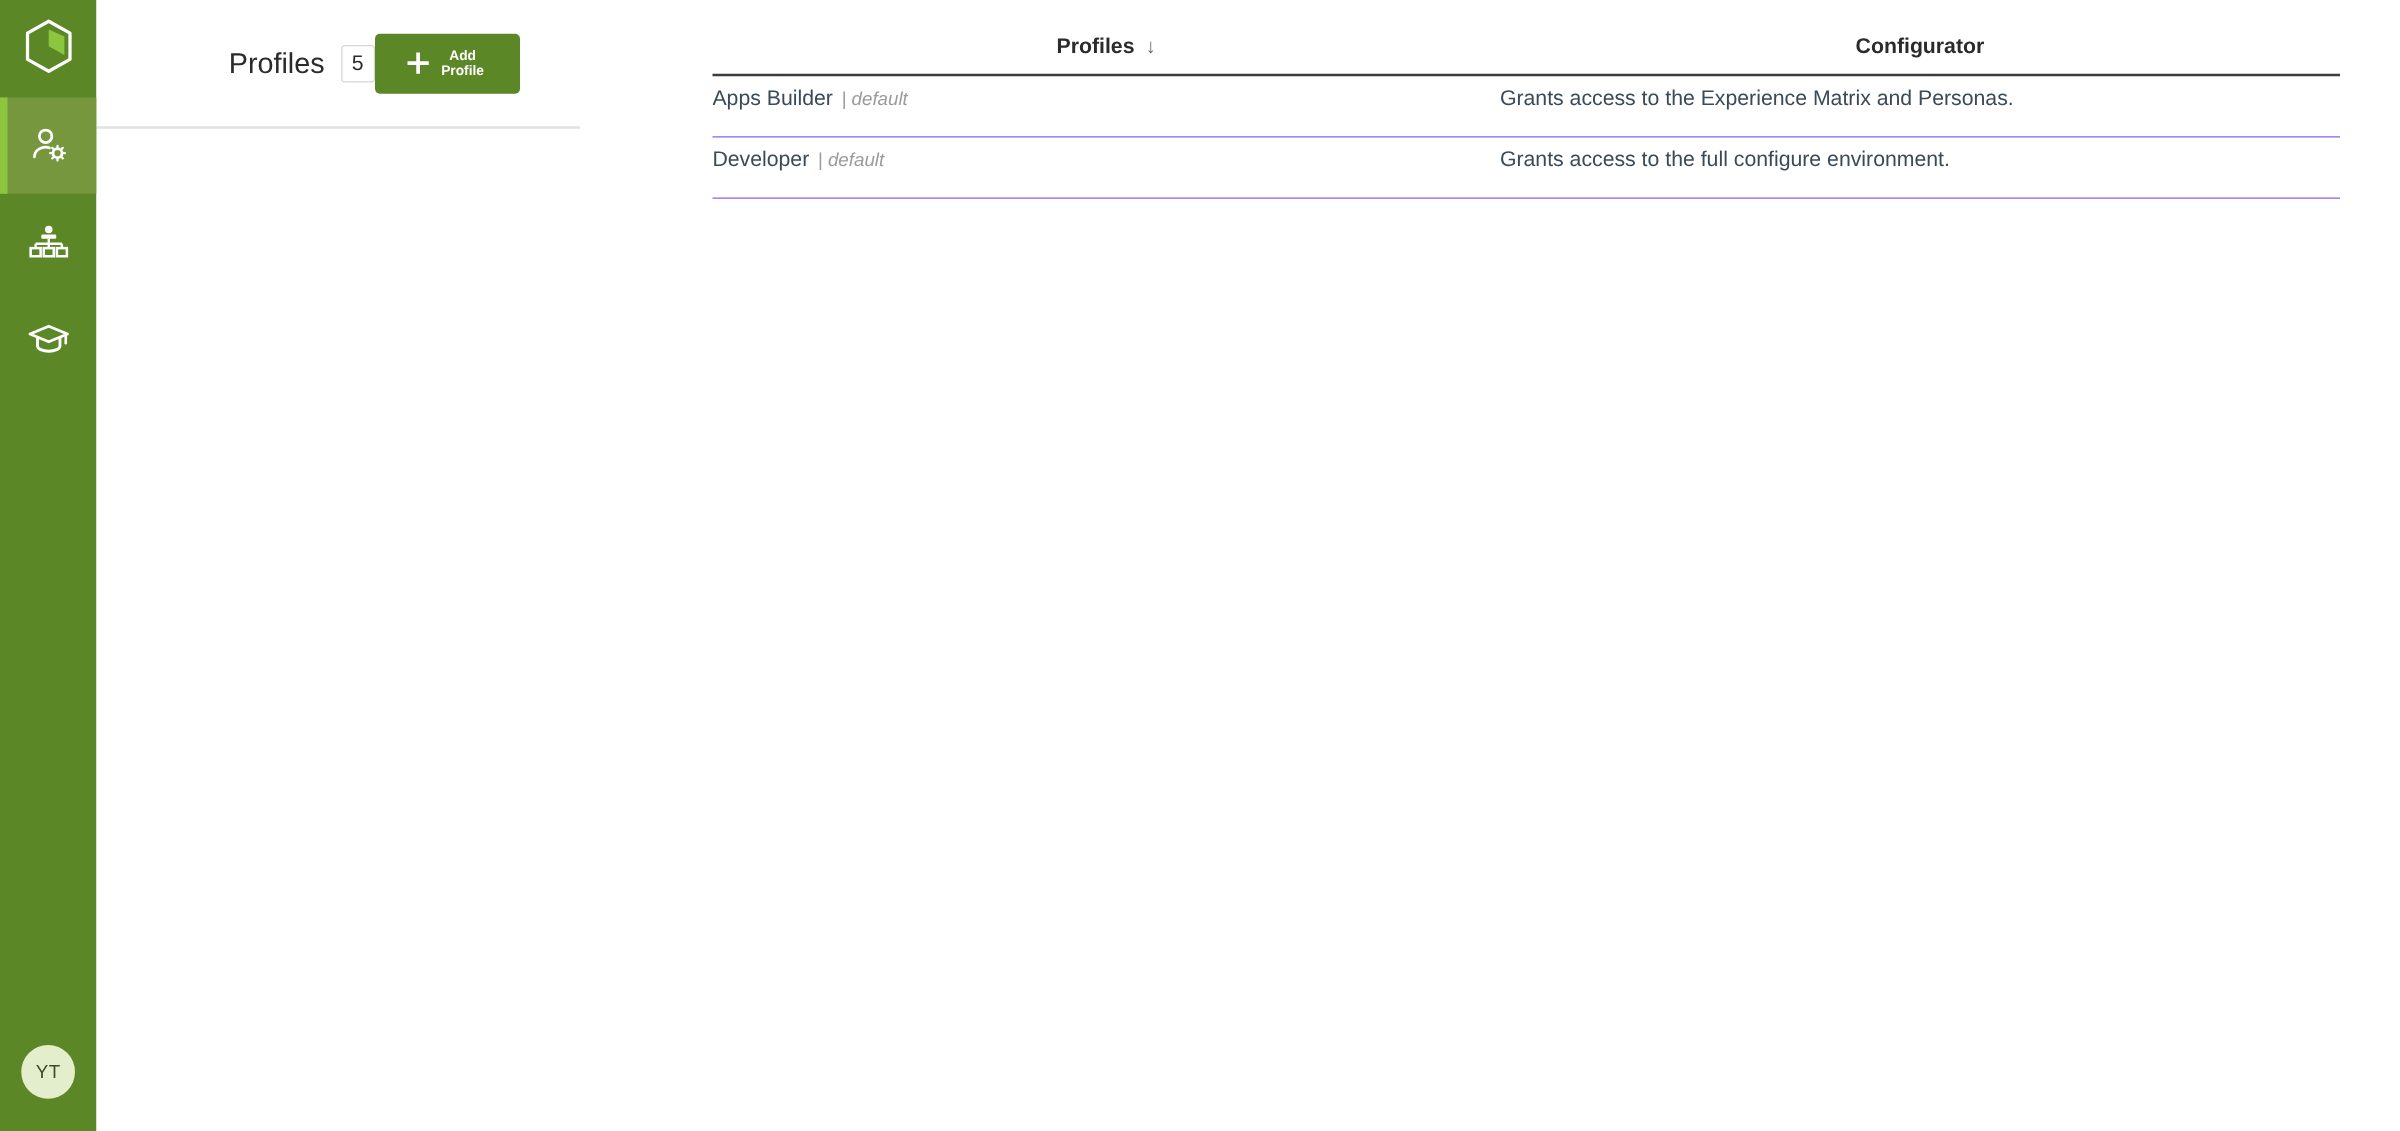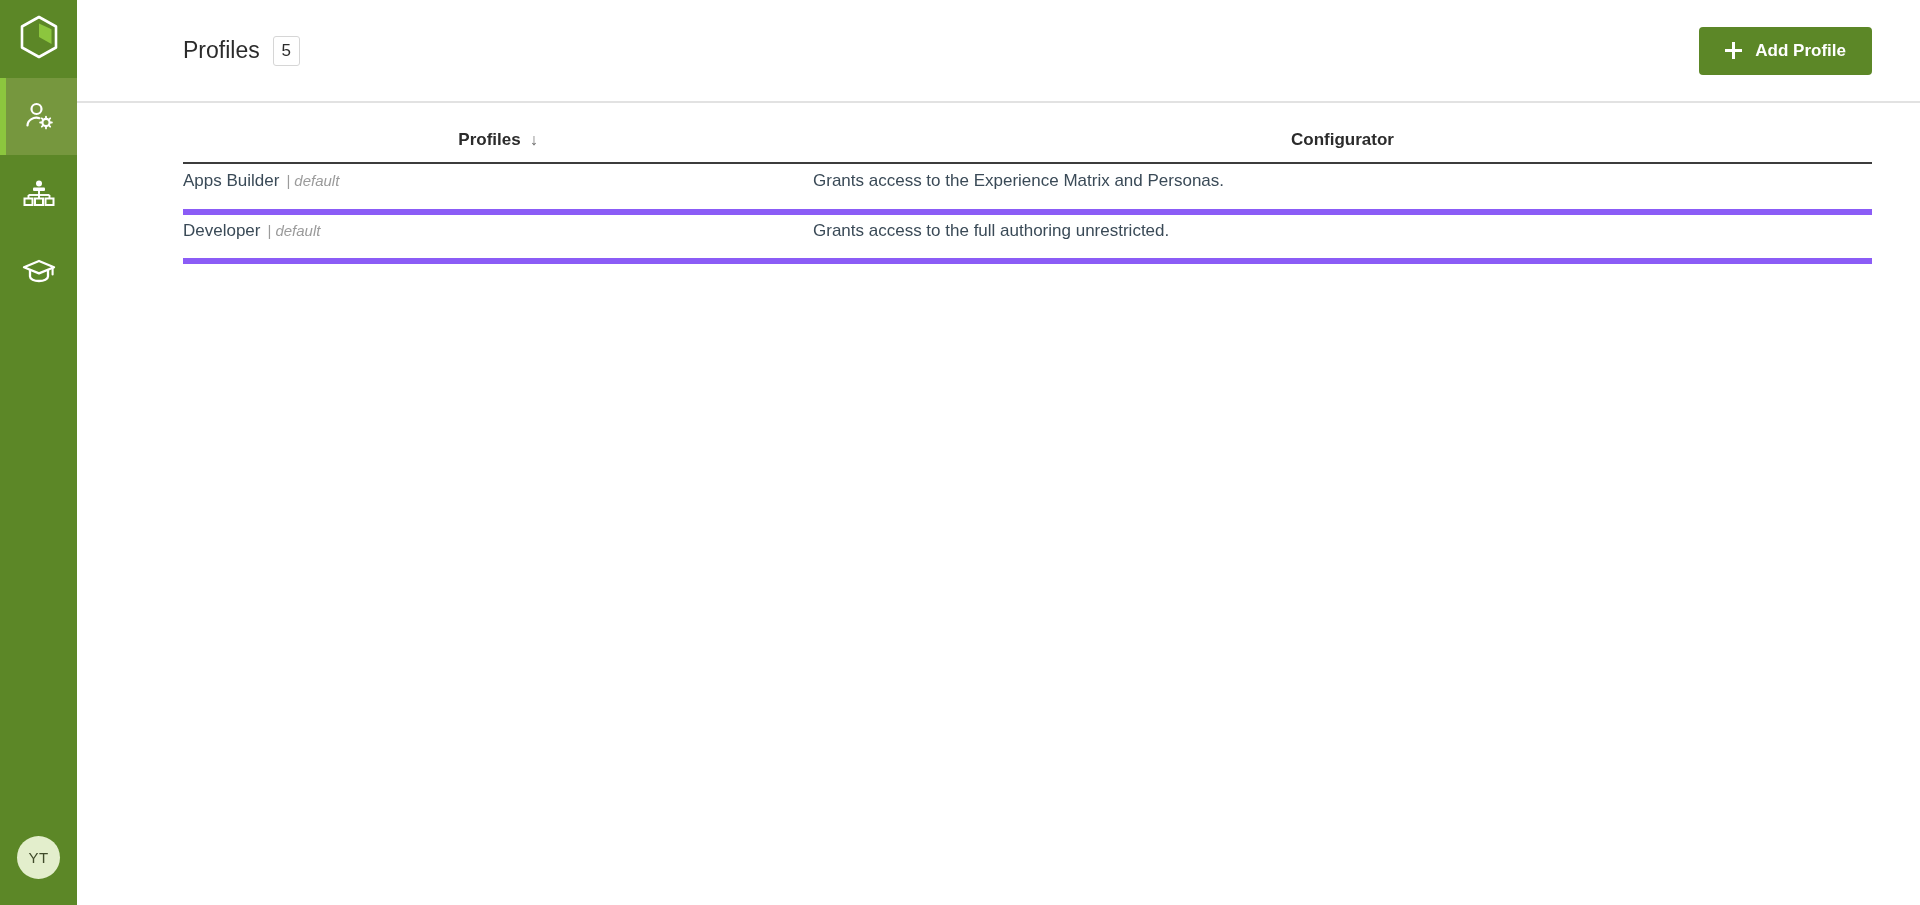--- a/index.html
+++ b/index.html
@@ -71,21 +71,21 @@
     justify-content: center;
     letter-spacing: .3px;
     cursor: pointer;
     text-align: right;
   }
 
   
   .main {
     flex: 1 1 auto;
     display: flex;
-    flex-direction: column;
+    flex-direction: row;
     background: #ffffff;
     min-width: 0;
   }
   .topbar {
     height: 103px;
     flex: 0 0 103px;
     display: flex;
     align-items: center;
     padding: 0 48px 0 106px;
     border-bottom: 2px solid #e2e2e2;
@@ -110,28 +110,27 @@
     background: #fff;
   }
   .topbar-spacer { flex: 1 1 auto; }
   .btn-primary {
     background: #5c8727;
     color: #ffffff;
     border: none;
     border-radius: 4px;
     height: 48px;
     padding: 0 26px;
-    font-size: 17px;
+    font-size: 11px;
     font-weight: bold;
     font-family: "Liberation Sans", sans-serif;
     display: inline-flex;
     align-items: center;
     gap: 13px;
     cursor: pointer;
-    margin-left: 12px;
   }
   .plus-icon {
     display: inline-block;
     position: relative;
     width: 17px;
     height: 17px;
   }
   .plus-icon::before, .plus-icon::after {
     content: "";
     position: absolute;
@@ -166,21 +165,21 @@
     margin-left: 9px;
     color: #6d6d6d;
     font-size: 16px;
     vertical-align: baseline;
     cursor: pointer;
   }
   table.profiles td {
     font-size: 17px;
     color: #3a4a57;
     padding: 4px 0 16px 0;
-    border-bottom: 6px solid #8b5cf6;
+    border-bottom: 1px solid #8b5cf6;
     height: 49px;
     vertical-align: middle;
     white-space: nowrap;
     overflow: hidden;
     text-overflow: ellipsis;
   }
   td.name-cell { cursor: pointer; }
   .default-tag {
     color: #9b9b9b;
     font-style: italic;
@@ -291,20 +290,20 @@
           <tr>
             <td class="name-cell">
               <span>Apps Builder</span><span class="default-tag"><span class="bar">|</span><span>default</span></span>
             </td>
             <td>Grants access to the Experience Matrix and Personas.</td>
           </tr>
           <tr>
             <td class="name-cell">
               <span>Developer</span><span class="default-tag"><span class="bar">|</span><span>default</span></span>
             </td>
-            <td>Grants access to the full authoring unrestricted.</td>
+            <td>Grants access to the full configure environment.</td>
           </tr>
         </tbody>
       </table>
     </div>
 
   </div>
 </div>
 
 </body></html>

